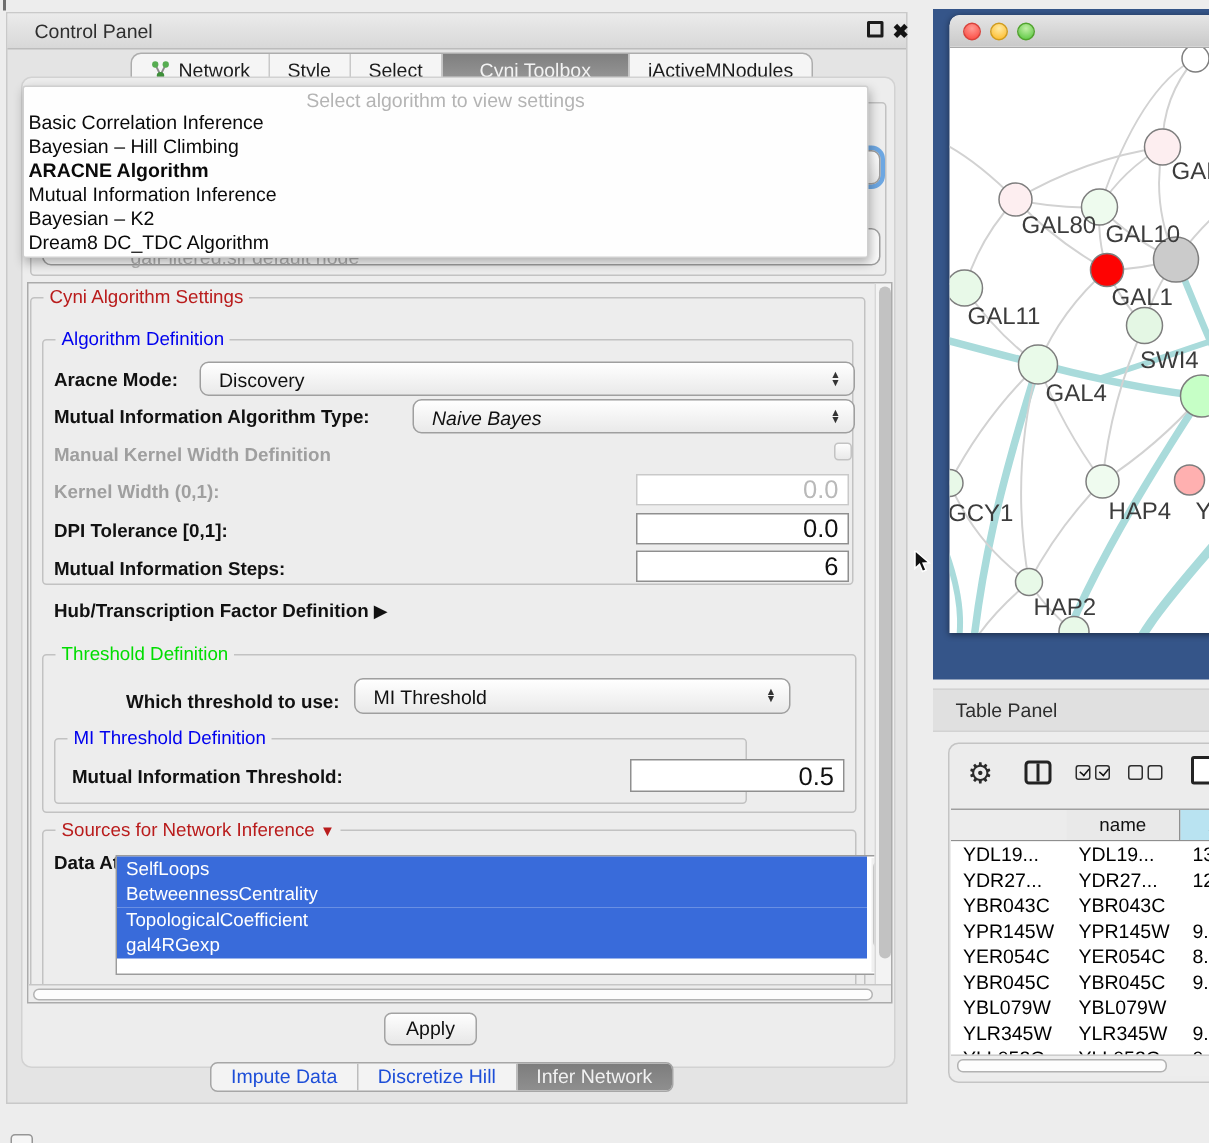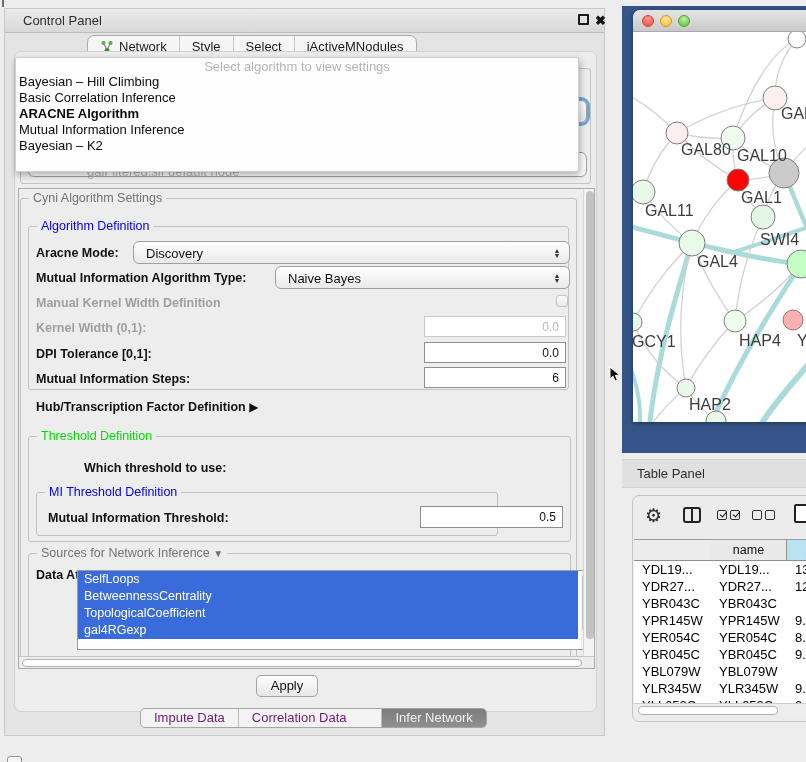--- a/index.html
+++ b/index.html
@@ -19,28 +19,28 @@
 .tabseg { padding:0 12px; line-height:21px; color:#1c1c1c; border-left:1px solid #c9c9c9; display:flex; align-items:center; white-space:nowrap; }
 .tabseg:first-child { border-left:none; }
 .tabseg.selected { background:linear-gradient(#7f7f7f,#9b9b9b); color:#f3f3f3; padding:0 25px; }
 #net-tab-icon { width:14px; height:14px; margin-right:5px; }
 
 
 #content-panel { left:9px; top:42px; width:583px; height:661px; border:1px solid #d2d2d2; border-radius:7px; background:#ededed; }
 
 
 .gbox { position:absolute; border:1px solid #c2c2c2; border-radius:3px; }
-.gbox > .legend { position:absolute; top:-8px; left:8px; background:#ededed; padding:0 4px; font-size:12.5px; color:#737373; white-space:nowrap; }
+.gbox > .legend { position:absolute; top:-8px; left:8px; background:#ededed; padding:0 4px; font-size:12.5px; color:#b91c1c; white-space:nowrap; }
 .combo { position:absolute; background:linear-gradient(#ffffff,#e9e9e9); border:1px solid #9f9f9f; border-radius:6px; font-size:13px; color:#111; }
 .combo .val { position:absolute; left:12px; top:0; line-height:21px; white-space:nowrap; }
 .arrows { position:absolute; right:8px; top:50%; transform:translateY(-50%); width:8px; color:#333; }
 .arrows div { font-size:7px; line-height:5px; text-align:center; }
 .flabel { position:absolute; font-size:12.5px; font-weight:bold; color:#111; white-space:nowrap; }
 .flabel.disabled { color:#9f9f9f; }
-.field { position:absolute; background:#fff; border:1px solid #8f8f8f; text-align:right; padding-right:6px; font-size:12px; line-height:20px; color:#111; }
+.field { position:absolute; background:#fff; border:1px solid #8f8f8f; text-align:right; padding-right:6px; font-size:17px; line-height:20px; color:#111; }
 .field.disabled { border-color:#c9c9c9; color:#b9b9b9; }
 
 #combo-focused { left:15px; top:48px; width:557px; height:23px; border-color:#9d9d9d; box-shadow:0 0 0 3px rgba(94,158,224,.9); }
 #combo-netcol { left:13px; top:100px; width:559px; height:25px; background:#fbfbfb; }
 #combo-netcol .val { color:#b3b3b3; line-height:25px; left:58px; top:6px; }
 
 
 #scrollpane { left:3px; top:136px; width:577px; height:481px; border:1px solid #ababab; background:#ededed; overflow:hidden; }
 #vscroll { left:564px; top:0; width:12px; height:467px; background:#f3f3f3; border-left:1px solid #d7d7d7; }
 #vscroll .thumb { position:absolute; left:2px; top:2px; width:8px; height:448px; background:#c2c2c2; border-radius:4px; }
@@ -55,23 +55,23 @@
 .attr-item { height:17px; line-height:17px; font-size:12.5px; padding-left:6px; color:#111; width:500px; }
 .attr-item.selected { background:#396bda; color:#fff; }
 #attr-scroll { position:absolute; left:503px; top:1px; width:11px; height:76px; background:#f0f0f0; }
 #attr-scroll .thumb { position:absolute; left:1px; top:2px; width:8px; height:58px; background:#c6c6c6; border-radius:4px; }
 
 
 #apply-btn { left:241px; top:623px; width:62px; height:22px; background:linear-gradient(#fefefe,#e7e7e7); border:1px solid #a3a3a3; border-radius:5px; font-size:13px; text-align:center; line-height:20px; color:#111; }
 
 
 #bottom-tabs { left:135px; top:699px; height:20px; display:flex; background:#f3f3f3; border:1px solid #a6a6a6; border-radius:5px; overflow:hidden; font-size:13px; }
-.btab { padding:0 13px; line-height:18px; color:#701a75; border-left:1px solid #bdbdbd; white-space:nowrap; }
+.btab { padding:0 13px; line-height:18px; color:#1d4ed8; border-left:1px solid #bdbdbd; white-space:nowrap; }
 .btab:first-child { border-left:none; }
-.btab.selected { background:linear-gradient(#7d7d7d,#8f8f8f); color:#f1f1f1;margin-left:22px; }
+.btab.selected { background:linear-gradient(#7d7d7d,#8f8f8f); color:#f1f1f1; }
 
 
 #dropdown { left:10px; top:48px; width:564px; height:115px; background:#fefefe; border:1px solid #cfcfcf; border-radius:2px; box-shadow:1px 3px 7px rgba(0,0,0,.3); }
 #dd-header { text-align:center; color:#b4b4b4; font-size:13px; line-height:15px; margin-top:1px; }
 .ddi { height:16px; line-height:16px; font-size:13px; color:#0a0a0a; padding-left:3px; white-space:nowrap; }
 .ddi.bold { font-weight:bold; }
 
 
 #network-panel { left:622px; top:6px; width:184px; height:447px; background:#355589; }
 #network-window { left:11px; top:4px; width:200px; height:412px; background:#fff; border-radius:7px 7px 0 0; box-shadow:0 1px 4px rgba(0,0,0,.45); overflow:hidden; }
@@ -124,20 +124,23 @@
           <circle cx="7" cy="10.5" r="2.5" fill="#3e8f3a"></circle>
         </svg>
         <span>Network</span>
       </div>
       <div class="tabseg">
         <span>Style</span>
       </div>
       <div class="tabseg">
         <span>Select</span>
       </div>
+      <div class="tabseg selected">
+        <span>Cyni Toolbox</span>
+      </div>
       <div class="tabseg">
         <span>jActiveMNodules</span>
       </div>
     </div>
 
   <div id="content-panel" class="abs">
 
     <div class="gbox" id="inference-box" style="left:5px;top:16px;width:571px;height:116px;"></div>
     <div class="combo" id="combo-focused">
       <div class="arrows">
@@ -164,41 +167,48 @@
       <div class="flabel" style="left:17px;top:57px;">Aracne Mode:</div>
       <div class="combo" style="left:114px;top:52px;width:437px;height:23px;">
         <div class="val" style="line-height:23px;">Discovery</div>
         <div class="arrows">
             <div>▲</div>
             <div>▼</div>
           </div>
       </div>
       <div class="flabel" style="left:17px;top:82px;">Mutual Information Algorithm Type:</div>
       <div class="combo" style="left:256px;top:77px;width:295px;height:23px;">
-        <div class="val" style="line-height:23px;">Naive Bayes</div>
+        <div class="val" style="line-height:23px;font-style:italic;">Naive Bayes</div>
         <div class="arrows">
             <div>▲</div>
             <div>▼</div>
           </div>
       </div>
       <div class="flabel disabled" style="left:17px;top:107px;">Manual Kernel Width Definition</div>
       <div class="checkbox" style="left:537px;top:106px;"></div>
       <div class="flabel disabled" style="left:17px;top:132px;">Kernel Width (0,1):</div>
       <div class="field disabled" style="left:405px;top:127px;width:142px;height:21px;">0.0</div>
       <div class="flabel" style="left:17px;top:158px;">DPI Tolerance [0,1]:</div>
       <div class="field" style="left:405px;top:153px;width:142px;height:21px;">0.0</div>
       <div class="flabel" style="left:17px;top:183px;">Mutual Information Steps:</div>
       <div class="field" style="left:405px;top:178px;width:142px;height:21px;">6</div>
 
       <div class="flabel" style="left:17px;top:211px;"><span>Hub/Transcription Factor Definition</span> <span style="font-weight:normal;font-size:12px;">▶</span></div>
 
       <div class="gbox" style="left:9px;top:247px;width:543px;height:106px;">
         <span class="legend" style="color:#00dd00;">Threshold Definition</span>
       </div>
       <div class="flabel" style="left:65px;top:272px;">Which threshold to use:</div>
+      <div class="combo" style="left:217px;top:263px;width:291px;height:24px;">
+        <div class="val" style="line-height:24px;">MI Threshold</div>
+        <div class="arrows">
+            <div>▲</div>
+            <div>▼</div>
+          </div>
+      </div>
       <div class="gbox" style="left:17px;top:303px;width:462px;height:44px;">
         <span class="legend" style="color:#0000ee;">MI Threshold Definition</span>
       </div>
       <div class="flabel" style="left:29px;top:322px;">Mutual Information Threshold:</div>
       <div class="field" style="left:401px;top:317px;width:143px;height:22px;line-height:21px;">0.5</div>
 
       <div class="gbox" style="left:9px;top:364px;width:543px;height:290px;">
         <span class="legend"><span>Sources for Network Inference</span> <span style="font-size:10px;">▼</span></span>
       </div>
       <div class="flabel" style="left:17px;top:379px;">Data Attributes</div>
@@ -221,31 +231,32 @@
           <div class="thumb"></div>
         </div>
     </div>
 
     <div id="apply-btn" class="abs">Apply</div>
   </div>
 
   <div id="dropdown" class="abs">
     <div id="dd-header">Select algorithm to view settings</div>
     <div id="dd-items">
+        <div class="ddi">Basic Correlation Inference</div>
         <div class="ddi">Bayesian – Hill Climbing</div>
-        <div class="ddi">Basic Correlation Inference</div>
         <div class="ddi bold">ARACNE Algorithm</div>
         <div class="ddi">Mutual Information Inference</div>
         <div class="ddi">Bayesian – K2</div>
+        <div class="ddi">Dream8 DC_TDC Algorithm</div>
       </div>
   </div>
 
   <div id="bottom-tabs" class="abs">
       <div class="btab">Impute Data</div>
-      <div class="btab">Correlation Data</div>
+      <div class="btab">Discretize Hill</div>
       <div class="btab selected">Infer Network</div>
     </div>
 </div>
 
 <div id="network-panel" class="abs">
   <div id="network-window" class="abs">
     <div id="nw-titlebar" class="abs">
       <span class="light" id="light-red"></span>
       <span class="light" id="light-yellow"></span>
       <span class="light" id="light-green"></span>

